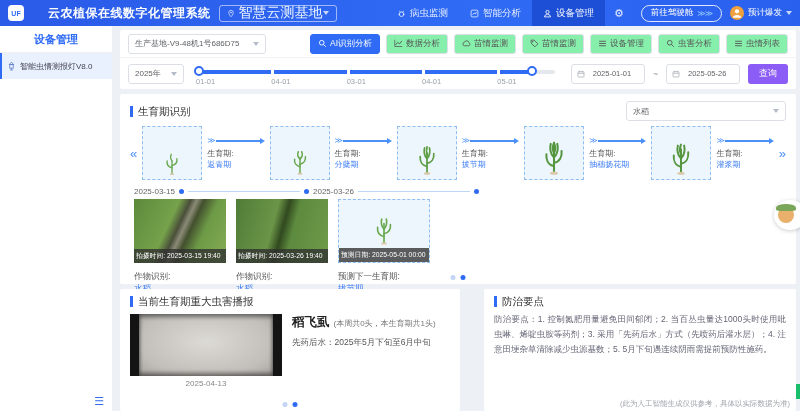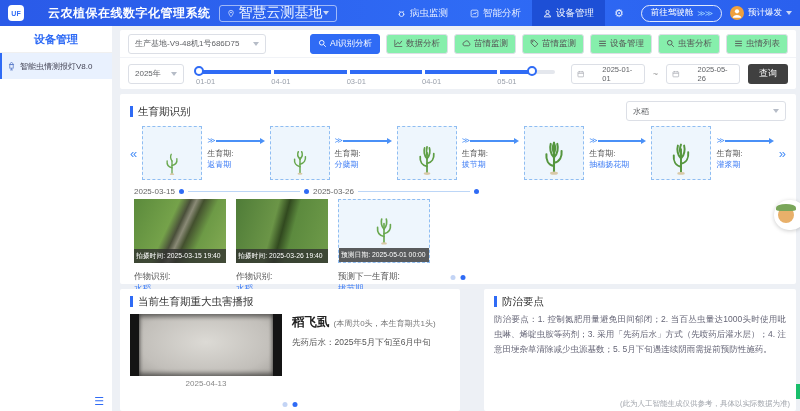--- a/index.html
+++ b/index.html
@@ -45,23 +45,23 @@
 
   
   .slider-row { height:31px; display:flex; align-items:center; padding:0 8px; gap:8px; }
   .year-select { width:56px; flex:none; }
   .slider { position:relative; flex:1; height:22px; margin:0 8px 0 4px; }
   .track { position:absolute; top:7px; left:0; right:0; height:4px; background:#e4e7ed; border-radius:2px; }
   .fill { position:absolute; top:7px; left:0; width:94%; height:4px; background:#2f6bf5; border-radius:2px; }
   .gap-mark { position:absolute; top:7px; width:3px; height:4px; background:#fff; }
   .handle { position:absolute; top:3px; width:10px; height:10px; background:#fff; border:2px solid #2f6bf5; border-radius:50%; cursor:pointer; }
   .tick { position:absolute; top:14px; font-size:7.5px; color:#9aa0ab; }
-  .date-input { display:flex; align-items:center; gap:18px; width:74px; height:20px; border:1px solid #dcdfe6; border-radius:3px; padding:0 5px; font-size:7.5px; color:#606266; background:#fff; }
+  .date-input { display:flex; align-items:center; gap:8px; width:74px; height:20px; border:1px solid #dcdfe6; border-radius:3px; padding:0 5px; font-size:7.5px; color:#606266; background:#fff; }
   .range-sep { color:#999; font-size:9px; }
-  .search-btn { height:20px; padding:0 11px; background:#404040; color:#fff; border:none; border-radius:3px; font-size:9px; cursor:pointer; }
+  .search-btn { height:20px; padding:0 11px; background:#8b5cf6; color:#fff; border:none; border-radius:3px; font-size:9px; cursor:pointer; }
 
   
   .growth-card { height:190px; padding:7px 10px 4px; position:relative; }
   .card-header { display:flex; justify-content:space-between; align-items:center; height:20px; }
   .sec-title { font-size:10.5px; font-weight:normal; color:#333; border-left:3px solid #2f6bf5; padding-left:5px; line-height:11px; }
   .crop-select { width:160px; }
   .stage-flow { display:flex; align-items:center; gap:5px; margin-top:5px; }
   .chev { color:#4a90f7; font-size:13px; flex:none; line-height:1; cursor:pointer; }
   .stage-box { width:60px; height:54px; flex:none; border:1px dashed #8fbdf2; background:#eef6fd; display:flex; align-items:flex-end; justify-content:center; padding-bottom:3px; }
   .stage-arrow { flex:1; min-width:46px; display:flex; flex-direction:column; justify-content:center; height:54px; font-size:8px; color:#555; }

